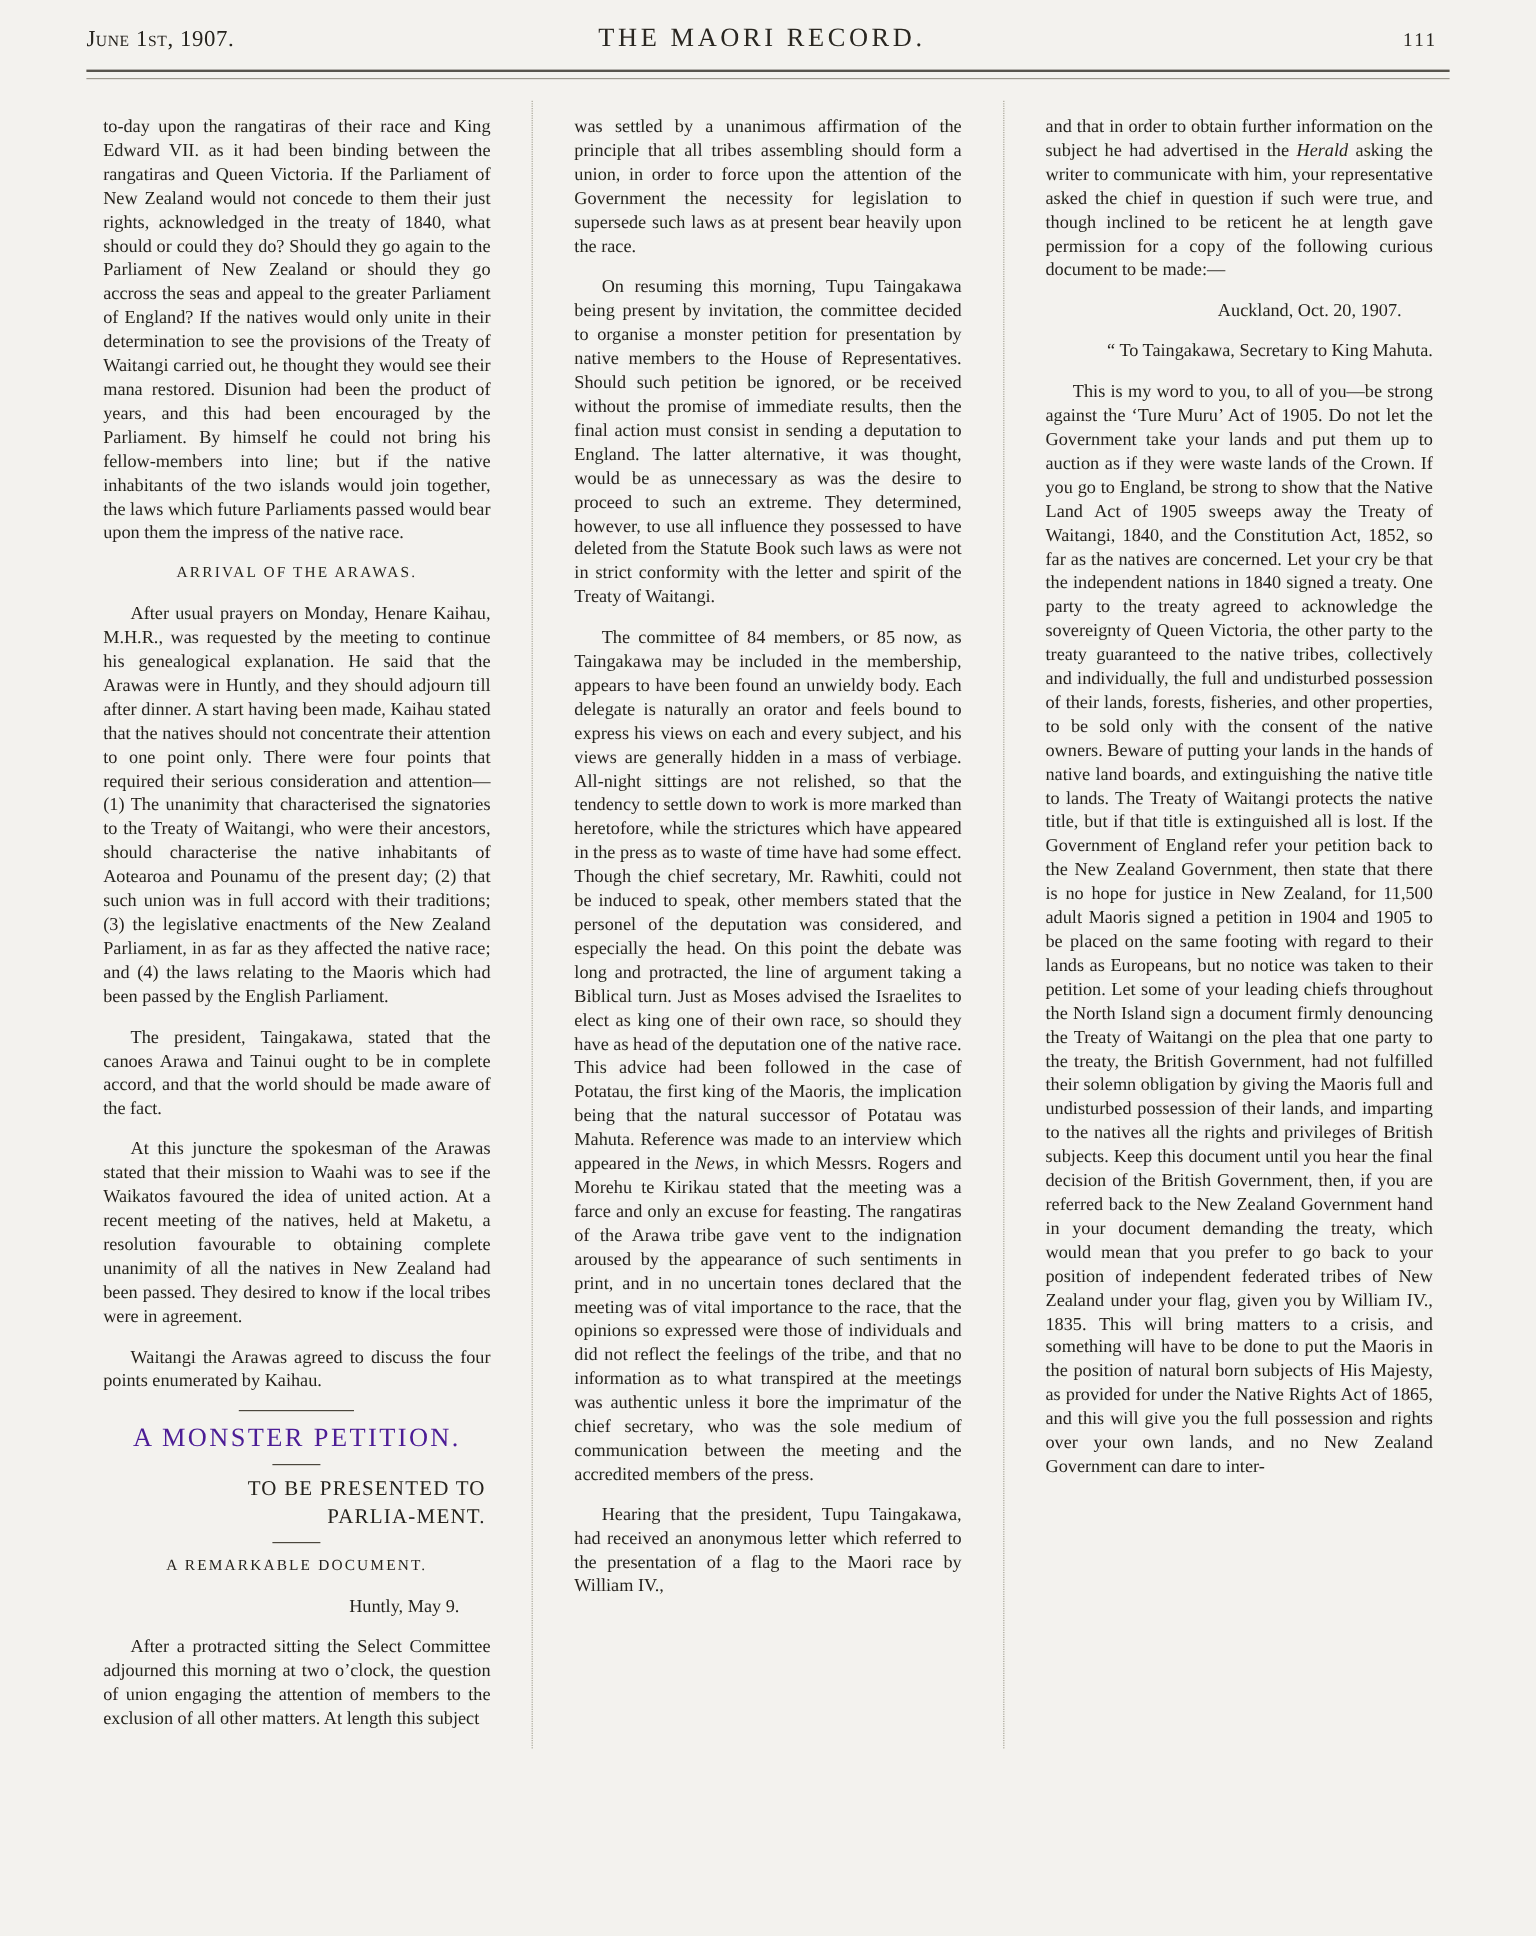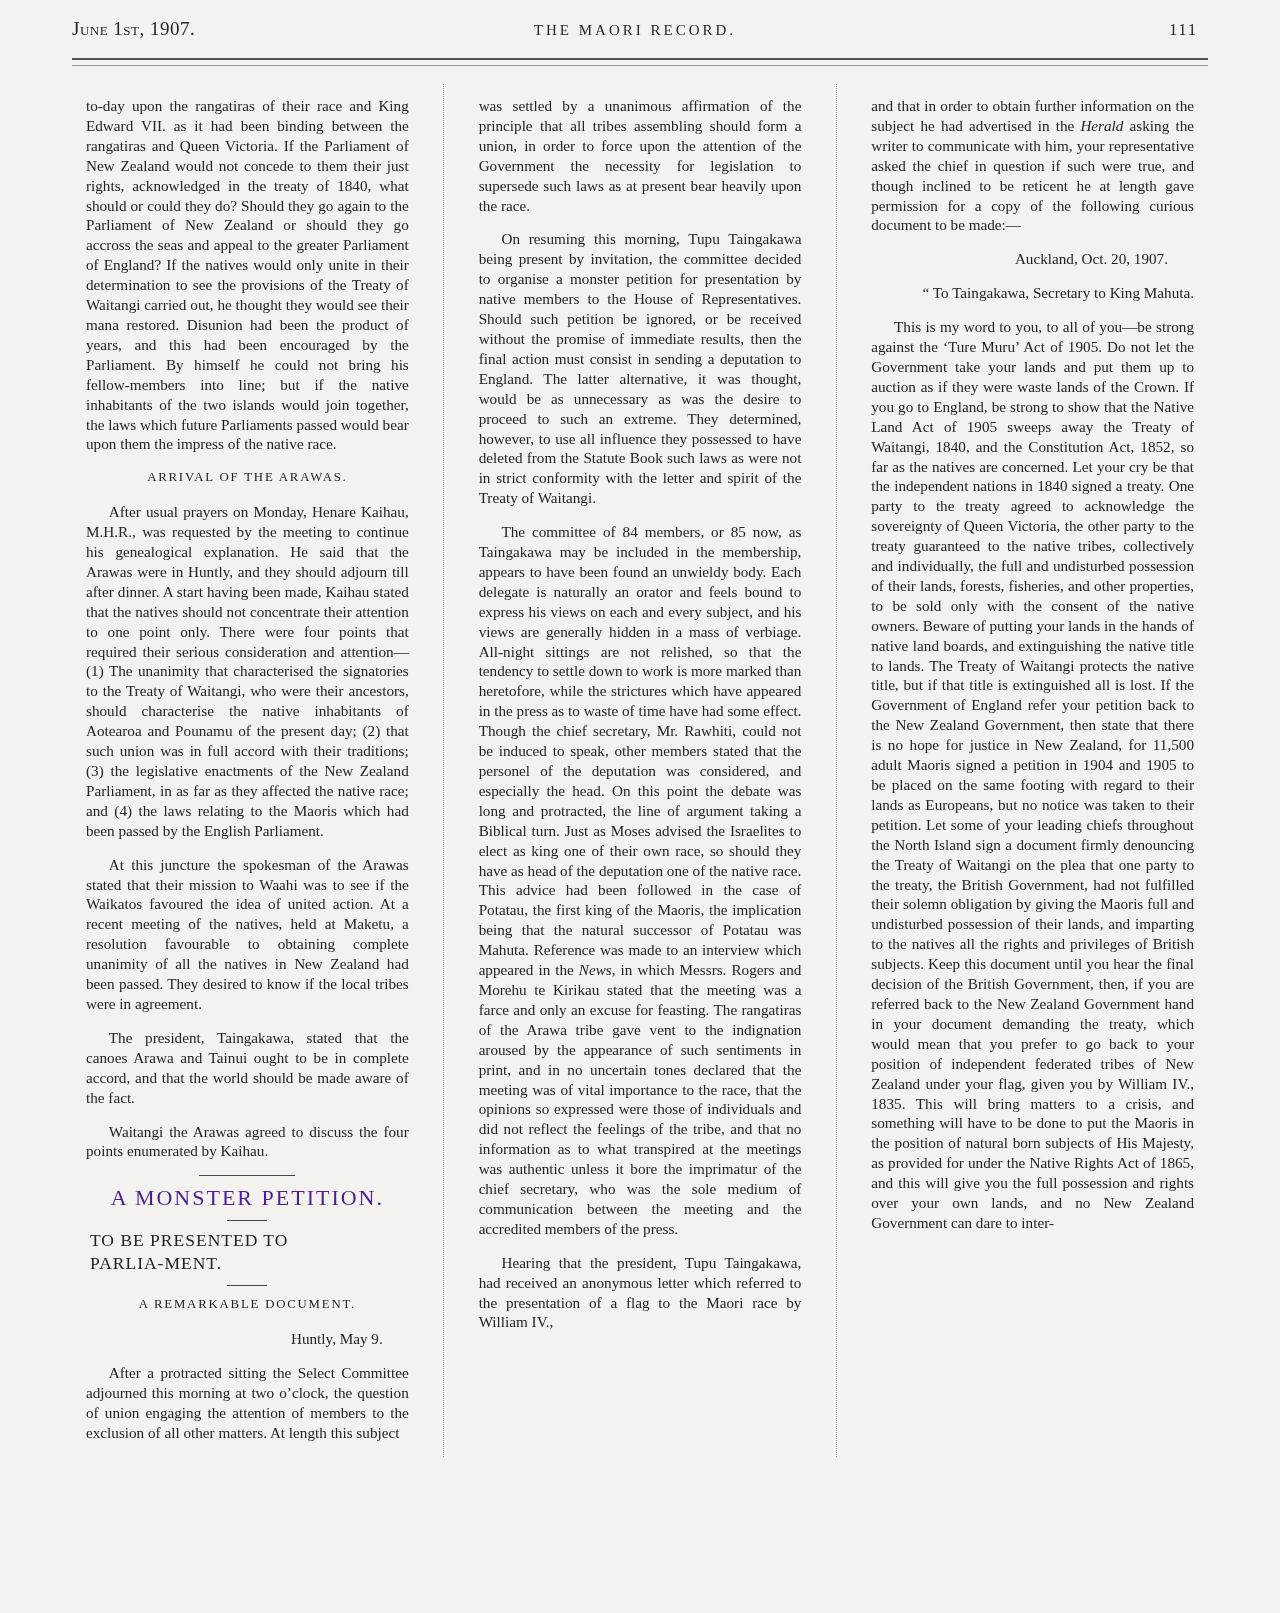--- a/index.html
+++ b/index.html
@@ -21,21 +21,21 @@
   .masthead{
     display:flex;align-items:baseline;justify-content:flex-start;
     height:34px;
   }
   .mast-date{
     font-variant:small-caps;
     font-size:19px;letter-spacing:.5px;
     width:300px;
   }
   .mast-title{
-    font-size:15px;letter-spacing:3px;
+    font-size:22px;letter-spacing:3px;
     text-align:center;flex:1;
     color:#2a2721;
   }
   .mast-page{
     font-size:16px;letter-spacing:2px;
     width:300px;text-align:right;
     padding-right:10px;
   }
   .head-rule{
     margin-top:6px;height:5px;
@@ -77,21 +77,21 @@
     text-transform:none;
   }
   .headline{
     text-align:center;text-indent:0;
     font-size:22px;letter-spacing:2px;
     line-height:24px;
     margin:10px 0 2px 0;
     color:#4c1d95;
   }
   .headline2{
-    text-align:left;text-indent:0;
+    text-align:right;text-indent:0;
     font-size:17.5px;letter-spacing:1px;
     line-height:23px;
     margin:8px 18px 2px 18px;
   }
   .dateline{
     text-align:right;
     padding-right:26px;
   }
   .quotehead{
     padding-left:3.1em;
@@ -115,22 +115,22 @@
     <div class="mast-page">111</div>
   </div>
 
   <div class="head-rule"></div>
 
   <div class="cols">
     <div class="col">
         <div class="p-flush">to-day upon the rangatiras of their race and King Edward VII. as it had been binding between the rangatiras and Queen Victoria.  If the Parliament of New Zealand would not concede to them their just rights, acknowledged in the treaty of 1840, what should or could they do?  Should they go again to the Parliament of New Zealand or should they go accross the seas and appeal to the greater Parliament of England?  If the natives would only unite in their determination to see the provisions of the Treaty of Waitangi carried out, he thought they would see their mana restored.  Disunion had been the product of years, and this had been encouraged by the Parliament.  By himself he could not bring his fellow-members into line; but if the native inhabitants of the two islands would join together, the laws which future Parliaments passed would bear upon them the impress of the native race.</div>
         <div class="subhead">ARRIVAL OF THE ARAWAS.</div>
         <div class="p">After usual prayers on Monday, Henare Kaihau, M.H.R., was requested by the meeting to continue his genealogical explanation.  He said that the Arawas were in Huntly, and they should adjourn till after dinner.  A start having been made, Kaihau stated that the natives should not concentrate their attention to one point only.  There were four points that required their serious consideration and attention—(1) The unanimity that characterised the signatories to the Treaty of Waitangi, who were their ancestors, should characterise the native inhabitants of Aotearoa and Pounamu of the present day; (2) that such union was in full accord with their traditions; (3) the legislative enactments of the New Zealand Parliament, in as far as they affected the native race; and (4) the laws relating to the Maoris which had been passed by the English Parliament.</div>
+        <div class="p">The president, Taingakawa, stated that the canoes Arawa and Tainui ought to be in complete accord, and that the world should be made aware of the fact.</div>
         <div class="p">At this juncture the spokesman of the Arawas stated that their mission to Waahi was to see if the Waikatos favoured the idea of united action.  At a recent meeting of the natives, held at Maketu, a resolution favourable to obtaining complete unanimity of all the natives in New Zealand had been passed.  They desired to know if the local tribes were in agreement.</div>
-        <div class="p">The president, Taingakawa, stated that the canoes Arawa and Tainui ought to be in complete accord, and that the world should be made aware of the fact.</div>
         <div class="p">Waitangi the Arawas agreed to discuss the four points enumerated by Kaihau.</div>
         <div class="rule" style="width: 96px;"></div>
         <div class="headline">A MONSTER PETITION.</div>
         <div class="rule" style="width: 40px;"></div>
         <div class="headline2">TO BE PRESENTED TO PARLIA‑MENT.</div>
         <div class="rule" style="width: 40px;"></div>
         <div class="subhead">A REMARKABLE DOCUMENT.</div>
         <div class="dateline">Huntly, May 9.</div>
         <div class="p">After a protracted sitting the Select Committee adjourned this morning at two o’clock, the question of union engaging the attention of members to the exclusion of all other matters.  At length this subject</div>
       </div>

